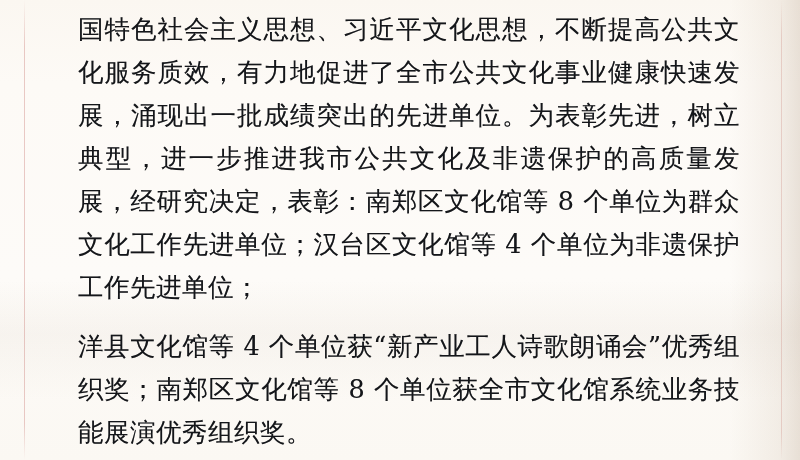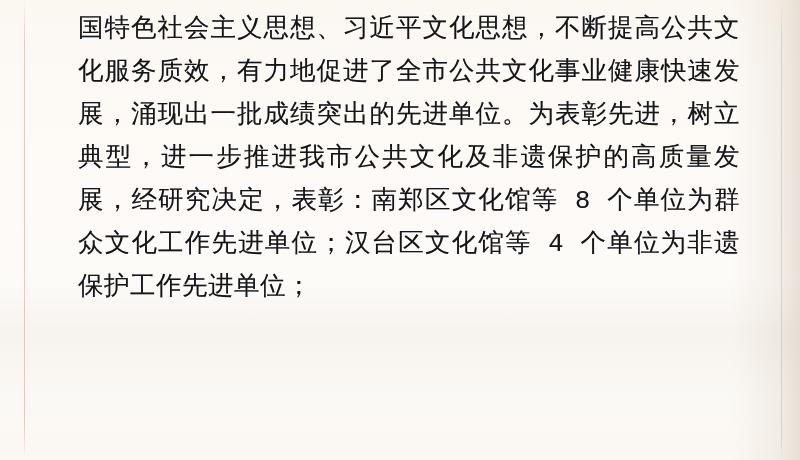--- a/index.html
+++ b/index.html
@@ -14,21 +14,20 @@
     font-family: "DejaVu Serif", "Liberation Serif", serif;
   }
 
   #page {
     position: relative;
     width: 800px;
     height: 460px;
     background:
       linear-gradient(180deg, #fbf7f1 0%, #fdfaf6 18%, #fdfbf8 60%, #fbf8f3 100%);
     overflow: hidden;
-    font-family: Liberation Mono, monospace;
   }
 
   
   #page::after {
     content: "";
     position: absolute;
     top: 0; right: 0;
     width: 70px; height: 100%;
     background: linear-gradient(90deg, rgba(210,195,180,0) 0%, rgba(205,188,170,0.20) 70%, rgba(190,170,150,0.32) 100%);
     pointer-events: none;
@@ -88,16 +87,17 @@
 </head>
 <body>
 
 <div id="page">
 
   <div class="redline left"></div>
   <div class="redline right"></div>
 
   <div id="doc-body">
     <p class="para">国特色社会主义思想、习近平文化思想，不断提高公共文化服务质效，有力地促进了全市公共文化事业健康快速发展，涌现出一批成绩突出的先进单位。为表彰先进，树立典型，进一步推进我市公共文化及非遗保护的高质量发展，经研究决定，表彰：南郑区文化馆等 8 个单位为群众文化工作先进单位；汉台区文化馆等 4 个单位为非遗保护工作先进单位；</p>
+    <p class="para">洋县文化馆等 4 个单位获“新产业工人诗歌朗诵会”优秀组织奖；南郑区文化馆等 8 个单位获全市文化馆系统业务技能展演优秀组织奖。</p>
 
   </div>
 
 </div>
 
 </body></html>

